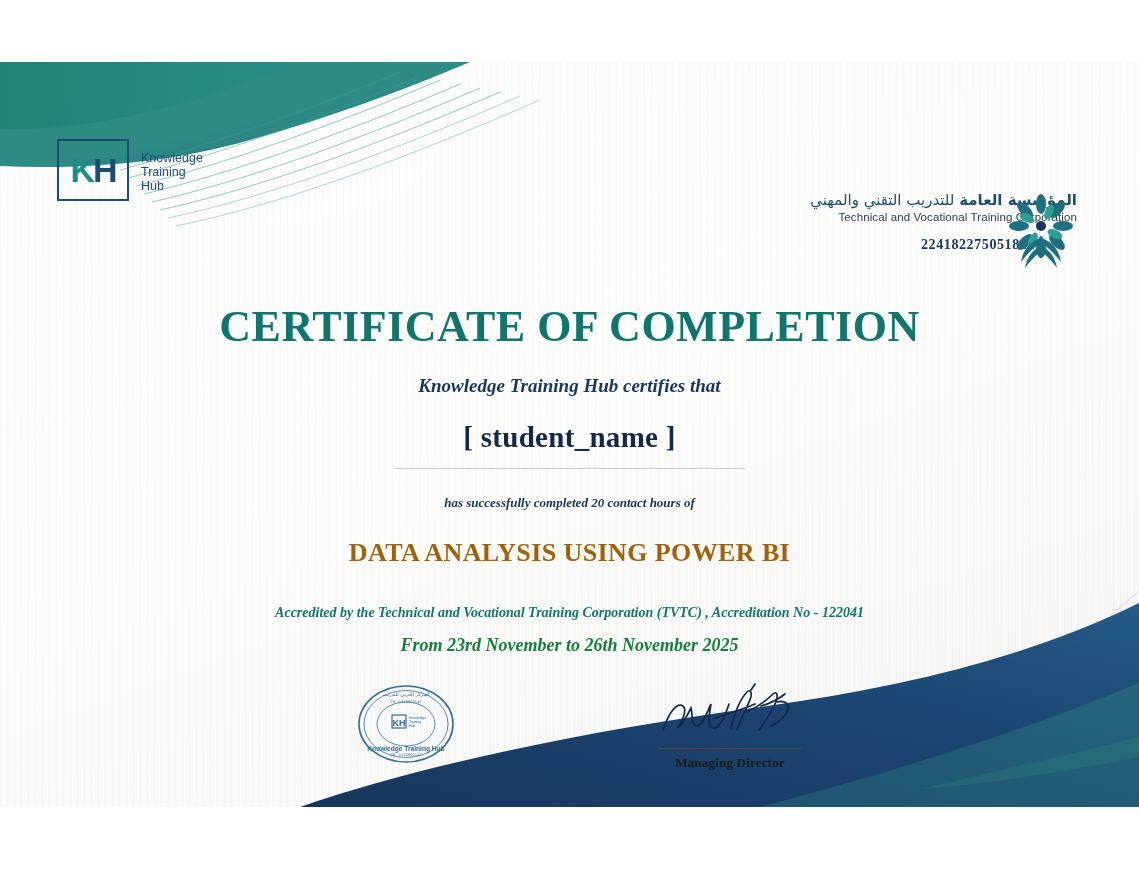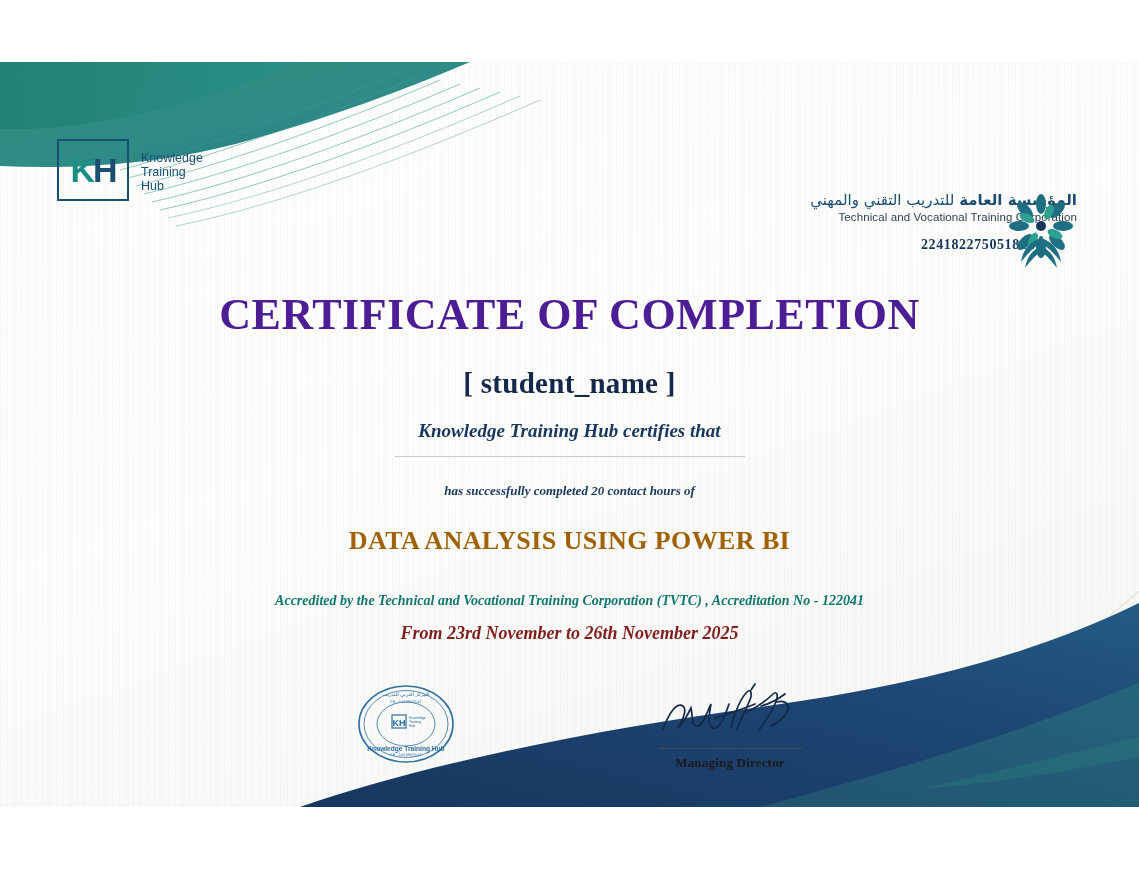--- a/index.html
+++ b/index.html
@@ -154,22 +154,22 @@
     left: 0;
     top: 225px;
     width: 1139px;
     text-align: center;
   }
   #certificate-title {
     font-family: "Liberation Serif", serif;
     font-weight: bold;
     font-size: 44px;
     letter-spacing: 0.5px;
-    color: #4c1d95;
-    margin: 0;
+    color: #0f766e;
+    margin: 12px;
     line-height: 56px;
   }
   #certifies-line {
     font-family: "Liberation Serif", serif;
     font-weight: bold;
     font-style: italic;
     font-size: 19px;
     color: #17365d;
     margin-top: 20px;
   }
@@ -209,21 +209,21 @@
     font-style: italic;
     font-size: 14px;
     color: #0f766e;
     margin-top: 37px;
   }
   #dates-line {
     font-family: "Liberation Serif", serif;
     font-weight: bold;
     font-style: italic;
     font-size: 18px;
-    color: #7f1d1d;
+    color: #15803d;
     margin-top: 14px;
   }
 
   
   #seal {
     position: absolute;
     left: 352px;
     top: 620px;
     width: 108px;
     height: 85px;
@@ -356,22 +356,22 @@
         <rect x="34" y="44" width="4" height="22" rx="2"></rect>
         <path d="M36,46 C24,50 18,58 16,70 C24,60 30,54 36,52 Z"></path>
         <path d="M36,46 C48,50 54,58 56,70 C48,60 42,54 36,52 Z"></path>
         <path d="M36,54 C27,58 22,65 20,76 C27,67 32,62 36,60 Z"></path>
         <path d="M36,54 C45,58 50,65 52,76 C45,67 40,62 36,60 Z"></path>
       </g>
     </svg>
 
     <div id="main-content">
       <div id="certificate-title">CERTIFICATE OF COMPLETION</div>
+      <div id="certifies-line">Knowledge Training Hub certifies that</div>
       <div id="student-name">[ student_name ]</div>
-      <div id="certifies-line">Knowledge Training Hub certifies that</div>
       <div id="name-rule"></div>
       <div id="hours-line">has successfully completed 20 contact hours of</div>
       <div id="course-title">DATA ANALYSIS USING POWER BI</div>
       <div id="accreditation-line">Accredited by the Technical and Vocational Training Corporation (TVTC) , Accreditation No - 122041</div>
       <div id="dates-line">From 23rd November to 26th November 2025</div>
     </div>
 
     <svg id="seal" viewBox="0 0 108 85">
       <g stroke="#2f6f9f" fill="none">
         <ellipse cx="54" cy="42" rx="47" ry="38" stroke-width="1.6"></ellipse>

